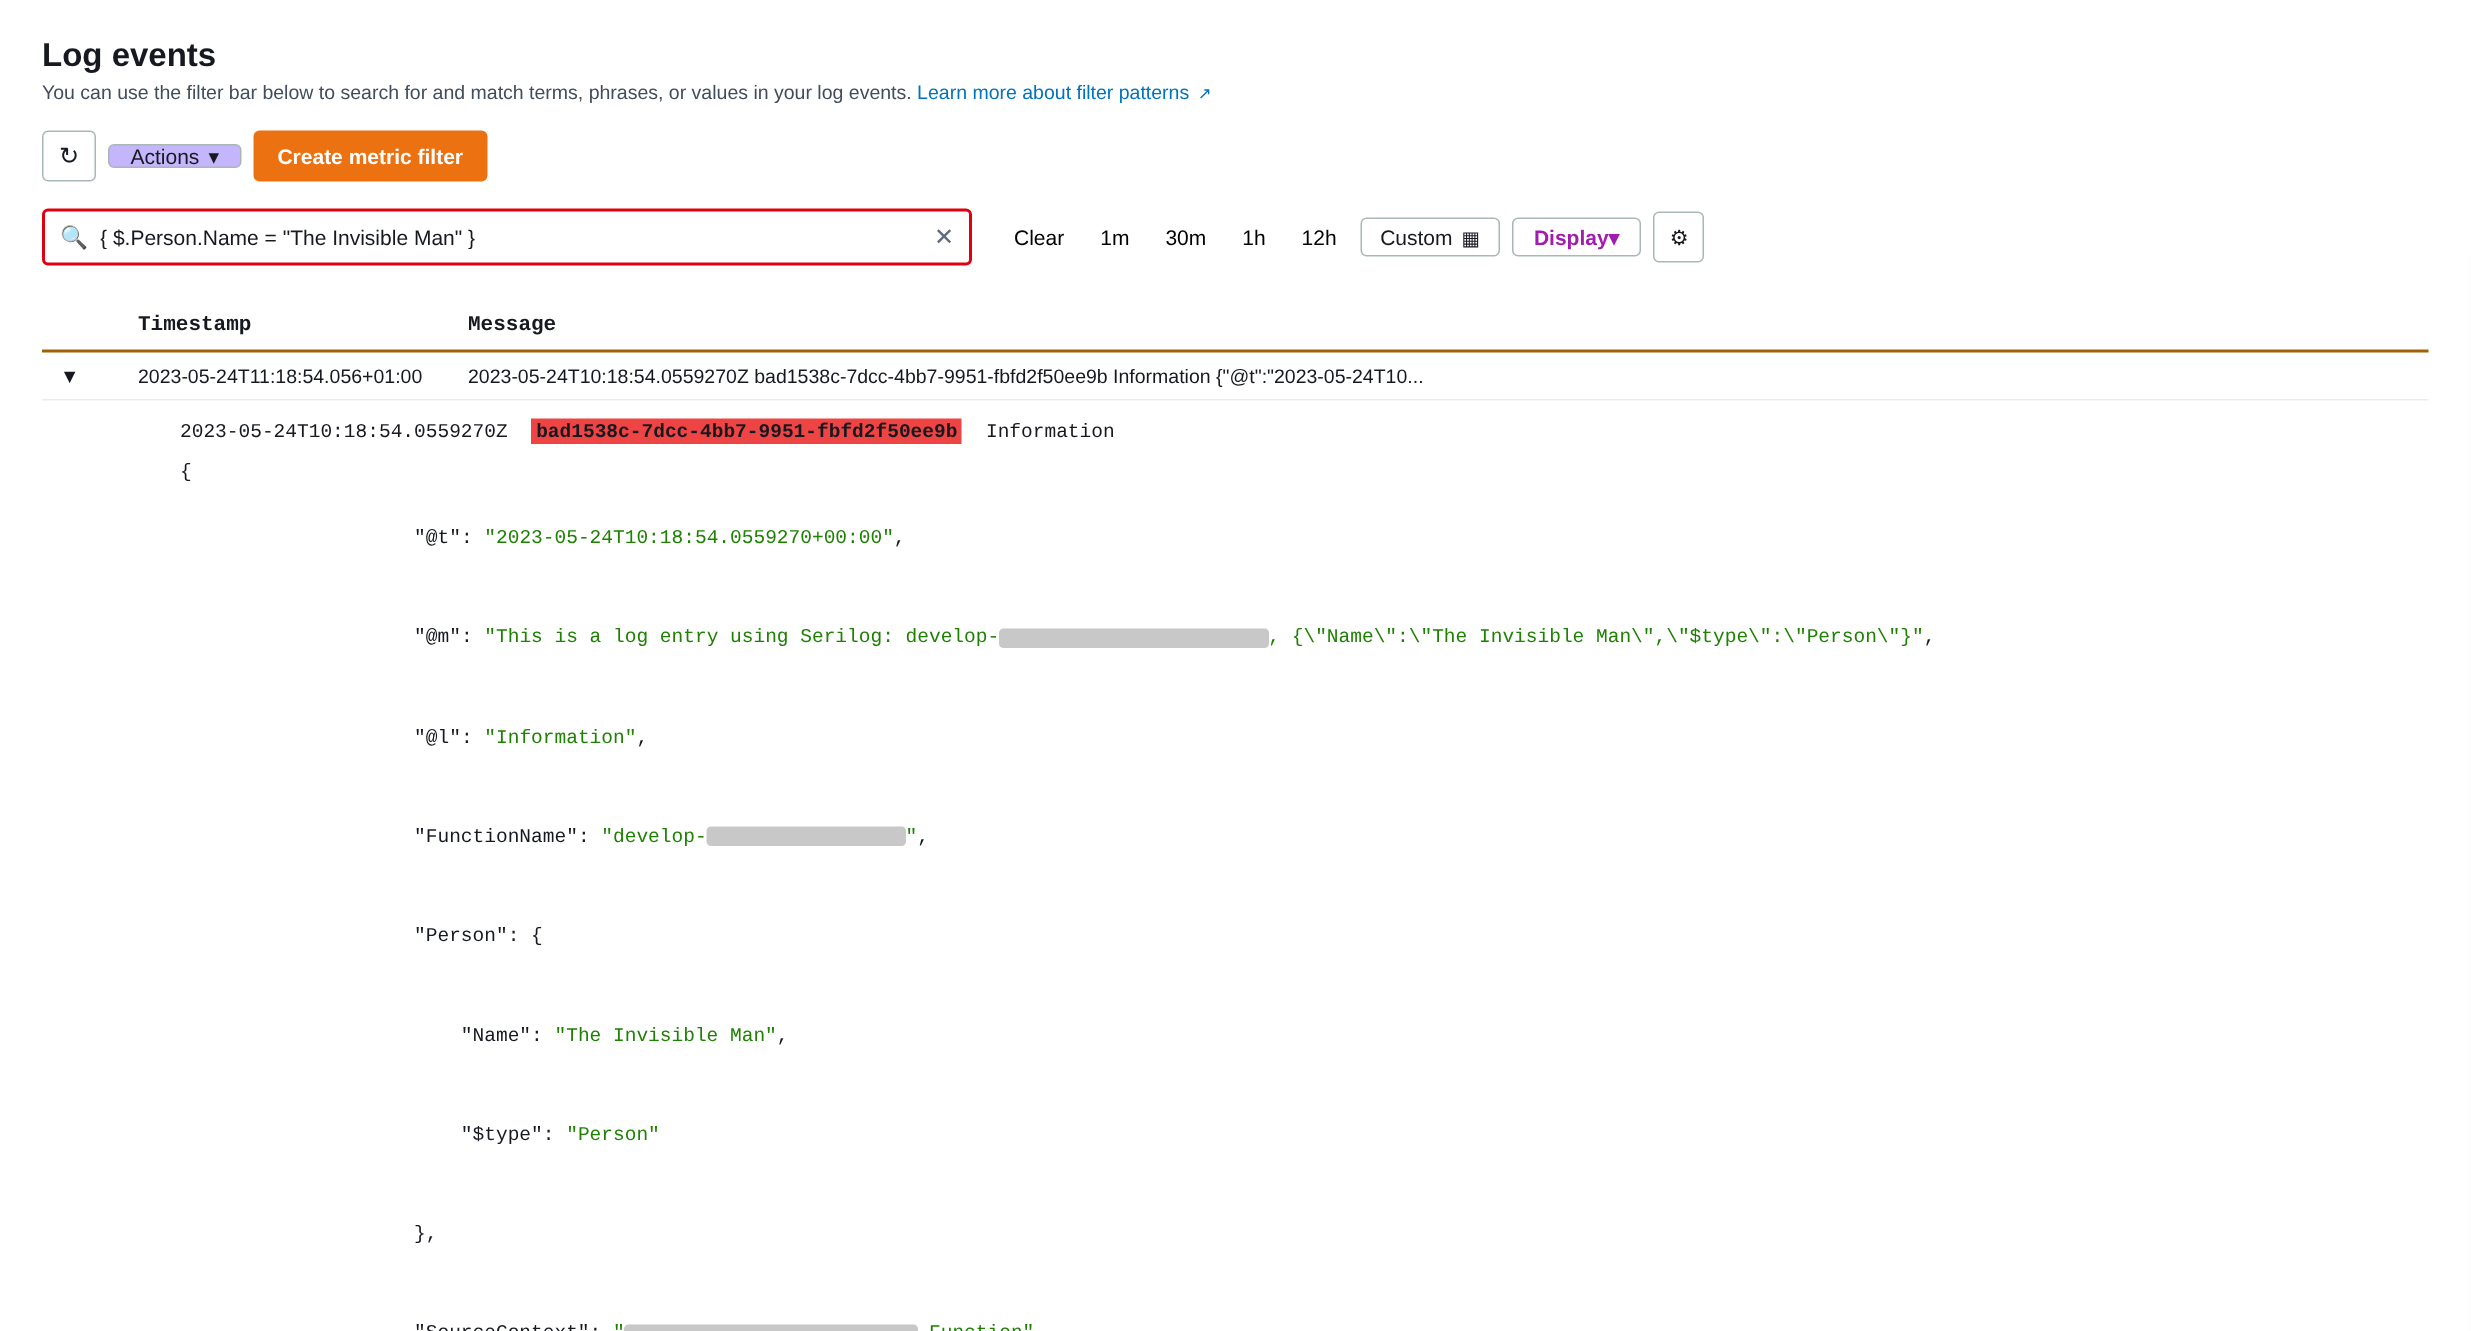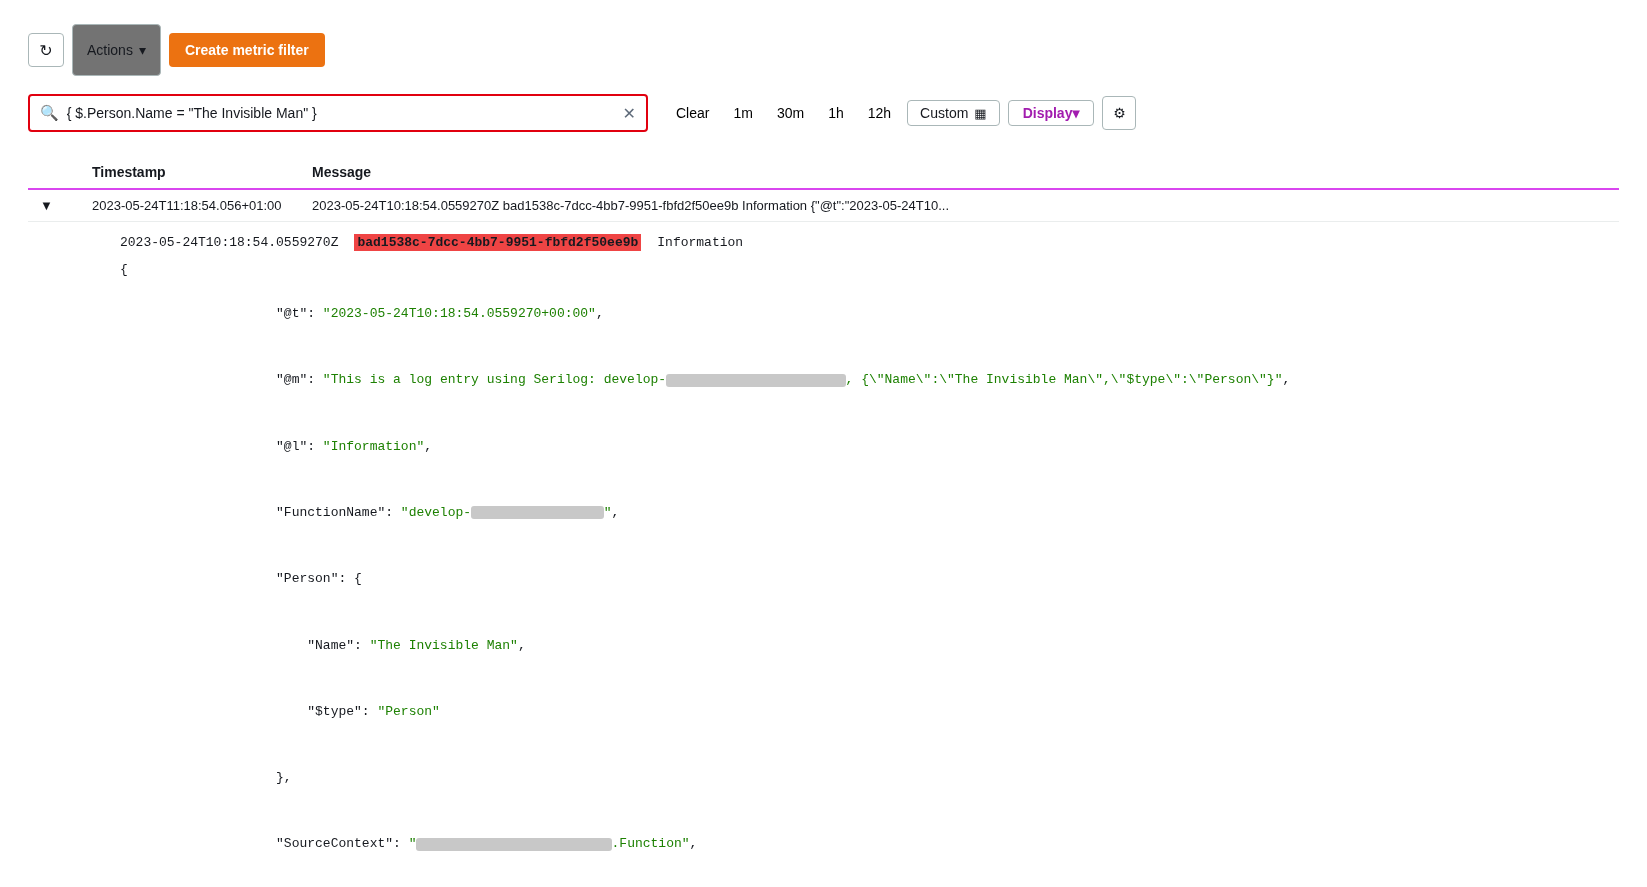--- a/index.html
+++ b/index.html
@@ -43,23 +43,23 @@
       width: 36px;
       height: 34px;
       display: flex;
       align-items: center;
       justify-content: center;
       cursor: pointer;
       color: #16191f;
     }
     .btn-actions {
       border: 1px solid #aab7b8;
-      background: #737373;
-      border-radius: 4px;
-      height: 52px;
+      background: #c4b5fd;
+      border-radius: 4px;
+      height: 16px;
       padding: 0 14px;
       display: flex;
       align-items: center;
       gap: 6px;
       cursor: pointer;
       font-size: 14px;
       color: #16191f;
     }
     .btn-primary {
       border: none;
@@ -162,21 +162,22 @@
       align-items: center;
       justify-content: center;
       cursor: pointer;
       margin-left: 8px;
     }
     .log-table {
       width: 100%;
       border-collapse: collapse;
     }
     .log-table thead tr {
-      border-bottom: 2px solid #d946ef;
+      border-bottom: 2px solid #a16207;
+      font-family: Liberation Mono, monospace;
     }
     .log-table th {
       text-align: left;
       padding: 8px 12px;
       font-size: 14px;
       font-weight: 700;
       color: #16191f;
     }
     .log-table td {
       padding: 8px 12px;
@@ -245,20 +246,30 @@
     }
     .col-expand { width: 40px; }
     .col-timestamp { width: 220px; }
     .col-message { }
   </style>
 </head>
 <body>
 
 <div class="page">
 
+  <div>
+    <div class="page-title">Log events</div>
+    <div class="page-subtitle">
+      <span>You can use the filter bar below to search for and match terms, phrases, or values in your log events.</span>
+      <a href="#">
+        <span>Learn more about filter patterns</span>
+        <span style="font-size:11px; margin-left:2px;">↗</span>
+      </a>
+    </div>
+  </div>
 
   <div class="toolbar">
     <button class="btn-icon" title="Refresh">
       <span style="font-size:16px;">↻</span>
     </button>
     <button class="btn-actions">
       <span>Actions</span>
       <span>▾</span>
     </button>
     <button class="btn-primary">

